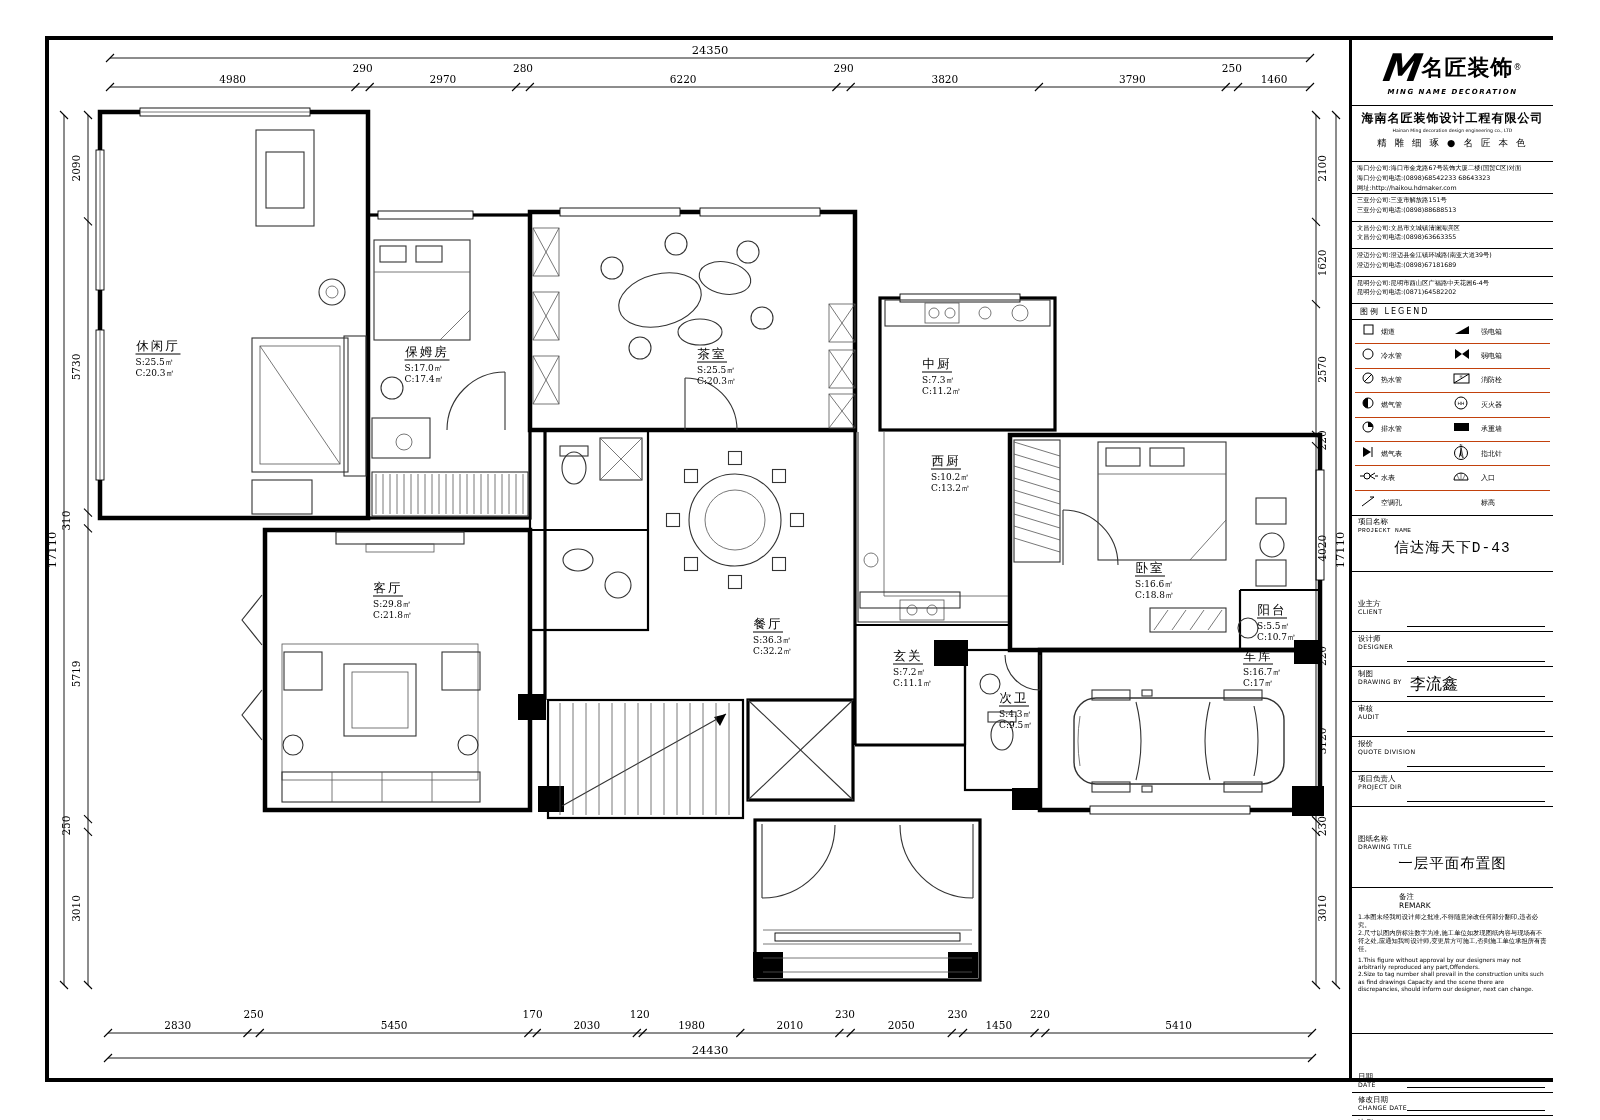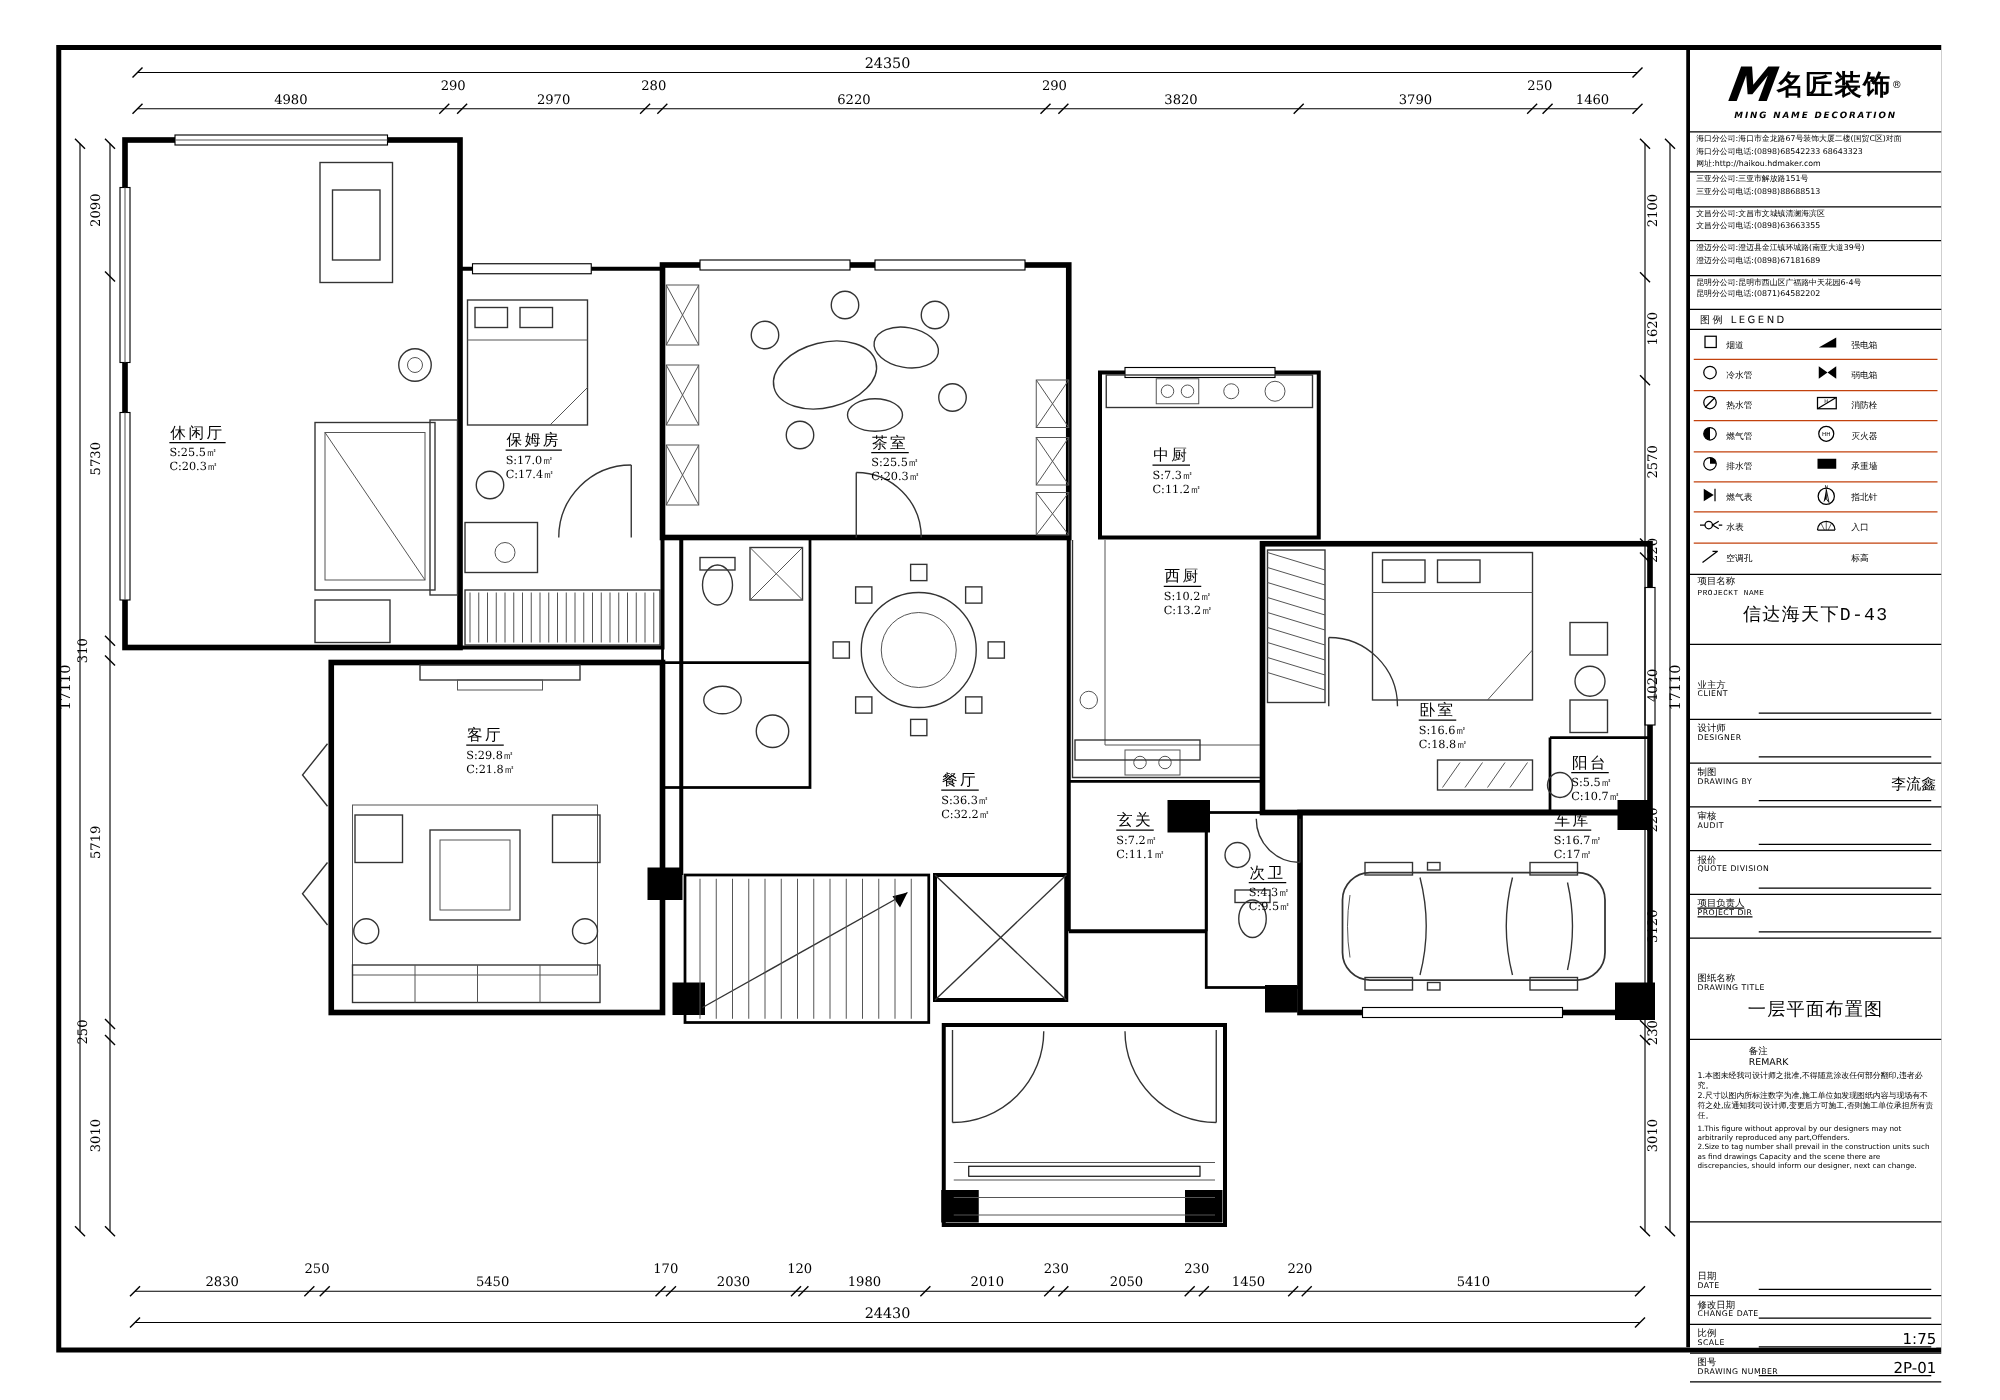--- a/index.html
+++ b/index.html
@@ -36,21 +36,21 @@
   .addr-line{font-size:6.3px;line-height:1.55;white-space:nowrap;}
   .tb-legend-h{height:16px;font-size:8px;letter-spacing:2px;padding:2px 8px;box-sizing:border-box;}
   .tb-legend{height:196px;padding:0 3px;}
   .lg-row{display:grid;grid-template-columns:26px 60px 40px 68px;align-items:center;border-bottom:1px solid #c2410c;height:24.4px;box-sizing:border-box;}
   .lg-row:last-child{border-bottom:none;}
   .lg-sym{text-align:center;}
   .lg-lbl{font-size:7px;}
   .fld{position:relative;padding:2px 6px;box-sizing:border-box;}
   .fld .cn{font-size:7.5px;display:block;line-height:1.2;}
   .fld .en{font-size:6.2px;display:block;letter-spacing:.4px;line-height:1.2;}
-  .fld .val{position:absolute;left:58px;right:4px;top:50%;transform:translateY(-50%);text-align:right;font-size:12px;}
+  .fld .val{position:absolute;left:58px;right:4px;top:50%;transform:translateY(-50%);text-align:left;font-size:16px;}
   .fld .rule{position:absolute;left:55px;right:8px;bottom:4px;border-bottom:1px solid #000;}
   .fld.big{height:56px;}
   .fld.big .val{position:static;transform:none;display:block;text-align:center;font-size:14.5px;letter-spacing:1px;margin-top:4px;}
   .tb-remark{height:146px;padding:4px 6px;box-sizing:border-box;}
   .rm-title{font-size:7.5px;line-height:1.25;margin-left:41px;}
   .rm-cn{font-size:6.3px;line-height:1.3;margin-top:2px;}
   .rm-en{font-size:5.8px;line-height:1.28;margin-top:3px;}
 </style>
 </head>
 <body>
@@ -500,20 +500,25 @@
 
 <div class="tb">
   <div class="tb-sec tb-logo">
     <div class="logo-row">
       <span class="logo-m">M</span>
       <span class="logo-name">名匠装饰</span>
       <span class="logo-reg">®</span>
     </div>
     <div class="logo-sub">MING NAME DECORATION</div>
   </div>
+  <div class="tb-sec tb-co">
+    <div class="co-cn">海南名匠装饰设计工程有限公司</div>
+    <div class="co-en">Hainan Ming decoration design engineering co., LTD</div>
+    <div class="co-slogan">精 雕 细 琢 ● 名 匠 本 色</div>
+  </div>
   <div class="tb-sec tb-addr" id="tb-addr">
       <div class="addr-g">
         <div class="addr-line">海口分公司:海口市金龙路67号装饰大厦二楼(国贸C区)对面</div>
         <div class="addr-line">海口分公司电话:(0898)68542233 68643323</div>
         <div class="addr-line">网址:http://haikou.hdmaker.com</div>
       </div>
       <div class="addr-g">
         <div class="addr-line">三亚分公司:三亚市解放路151号</div>
         <div class="addr-line">三亚分公司电话:(0898)88688513</div>
       </div>
@@ -655,21 +660,21 @@
       </div><div class="tb-sec fld" style="height: 35px;">
         <span class="cn">审核</span>
         <span class="en">AUDIT</span>
         <span class="val"></span>
         <span class="rule"></span>
       </div><div class="tb-sec fld" style="height: 35px;">
         <span class="cn">报价</span>
         <span class="en">QUOTE DIVISION</span>
         <span class="val"></span>
         <span class="rule"></span>
-      </div><div class="tb-sec fld" style="height: 35px; text-decoration: underline;">
+      </div><div class="tb-sec fld" style="height: 35px;">
         <span class="cn">项目负责人</span>
         <span class="en">PROJECT DIR</span>
         <span class="val"></span>
         <span class="rule"></span>
       </div><div class="tb-sec fld big" style="height: 56px; margin-top: 25px;">
         <span class="cn">图纸名称</span>
         <span class="en">DRAWING TITLE</span>
         <span class="val">一层平面布置图</span>
       </div></div>
   <div class="tb-sec tb-remark">

